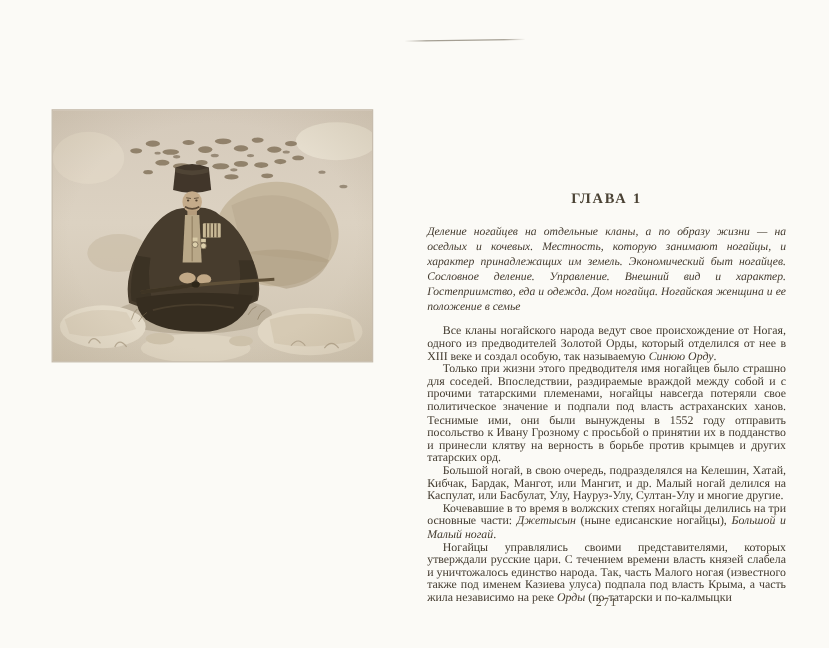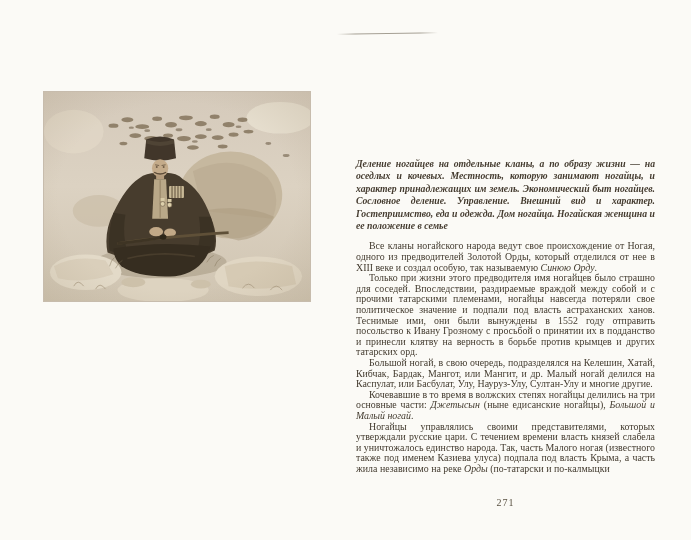--- a/index.html
+++ b/index.html
@@ -42,21 +42,21 @@
     text-align: center;
     font-size: 12px;
     font-weight: bold;
     letter-spacing: 1.5px;
     color: #4a4234;
   }
   .chapter-summary {
     margin: 0 0 9px 0;
     font-size: 9.7px;
     line-height: 12.4px;
-    font-weight: bold;
+    font-weight: normal;
     font-style: italic;
     text-align: justify;
     color: #443b2f;
   }
   .paragraphs .para {
     margin: 0;
     font-size: 9.9px;
     line-height: 10.6px;
     text-align: justify;
     text-indent: 13px;
@@ -198,20 +198,21 @@
         <path d="M66,176 q2,-7 5,-9 M72,178 q3,-6 7,-8 M164,172 q3,-6 7,-7 M172,176 q2,-6 6,-8"></path>
       </g>
 
       <rect x="0" y="0" width="268" height="211" fill="url(#vig)"></rect>
     </svg>
   </div>
 
   <div class="scan-line"></div>
 
   <div class="text-col">
+    <h1 class="chapter-title">ГЛАВА 1</h1>
     <p class="chapter-summary">Деление ногайцев на отдельные кланы, а по образу жизни — на оседлых и кочевых. Местность, которую занимают ногайцы, и характер принадлежащих им земель. Экономический быт ногайцев. Сословное деление. Управление. Внешний вид и характер. Гостеприимство, еда и одежда. Дом ногайца. Ногайская женщина и ее положение в семье</p>
     <div class="paragraphs">
         <p class="para"><span>Все кланы ногайского народа ведут свое происхождение от Ногая, одного из предводителей Золотой Орды, который отделился от нее в XIII веке и создал особую, так называемую </span><em>Синюю Орду</em><span>.</span></p>
         <p class="para"><span>Только при жизни этого предводителя имя ногайцев было страшно для соседей. Впоследствии, раздираемые враждой между собой и с прочими татарскими племенами, ногайцы навсегда потеряли свое политическое значение и подпали под власть астраханских ханов. Теснимые ими, они были вынуждены в 1552 году отправить посольство к Ивану Грозному с просьбой о принятии их в подданство и принесли клятву на верность в борьбе против крымцев и других татарских орд.</span></p>
         <p class="para"><span>Большой ногай, в свою очередь, подразделялся на Келешин, Хатай, Кибчак, Бардак, Мангот, или Мангит, и др. Малый ногай делился на Каспулат, или Басбулат, Улу, Науруз-Улу, Султан-Улу и многие другие.</span></p>
         <p class="para"><span>Кочевавшие в то время в волжских степях ногайцы делились на три основные части: </span><em>Джетысын</em><span> (ныне едисанские ногайцы), </span><em>Большой и Малый ногай</em><span>.</span></p>
         <p class="para"><span>Ногайцы управлялись своими представителями, которых утверждали русские цари. С течением времени власть князей слабела и уничтожалось единство народа. Так, часть Малого ногая (известного также под именем Казиева улуса) подпала под власть Крыма, а часть жила независимо на реке </span><em>Орды</em><span> (по-татарски и по-калмыцки</span></p>
       </div>
   </div>
 

